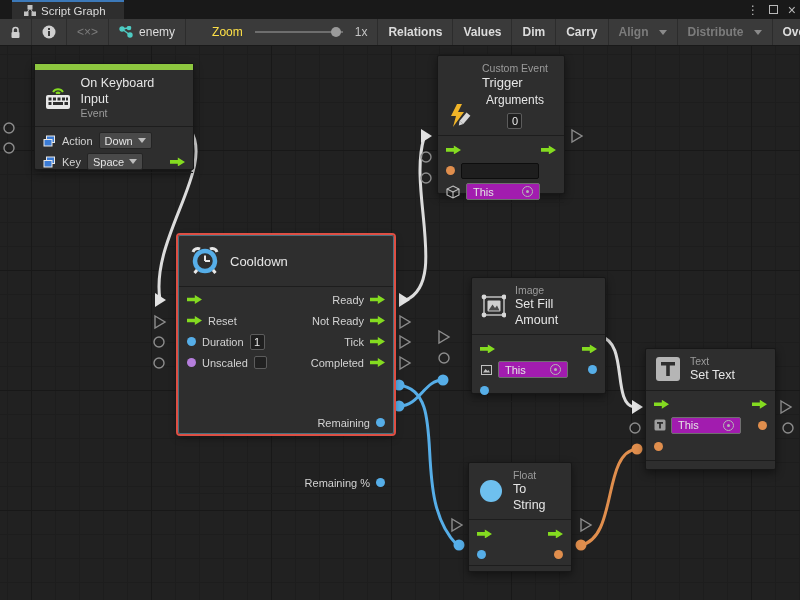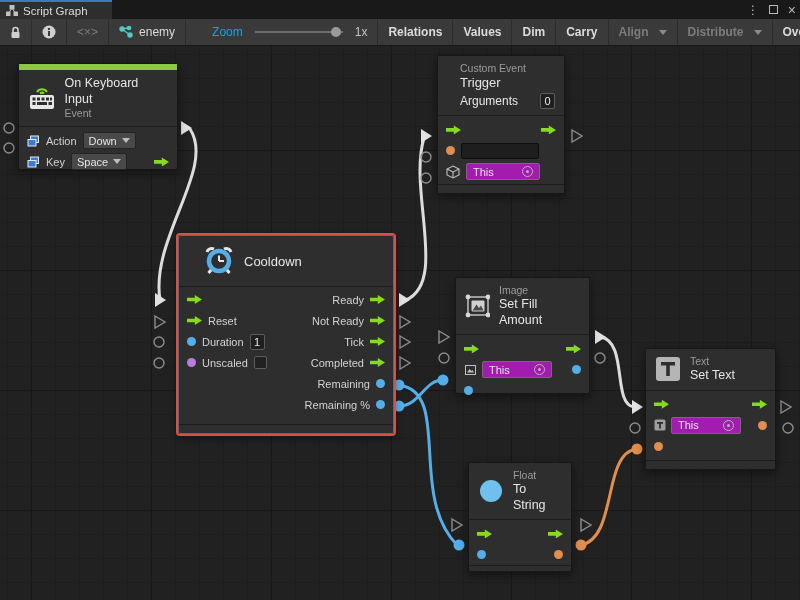--- a/index.html
+++ b/index.html
@@ -2,22 +2,22 @@
 <html><head>
 <meta charset="utf-8">
 <style>
   * { margin:0; padding:0; box-sizing:border-box; }
   html,body { width:800px; height:600px; overflow:hidden; background:#191919;
     font-family:"Liberation Sans", sans-serif; -webkit-font-smoothing:antialiased; }
   #stage { position:relative; width:800px; height:600px; }
 
   
   .tabbar { position:absolute; top:0; left:0; width:800px; height:19px; background:#191919; z-index:5; }
-  .tab { position:absolute; left:0; top:0; height:19px; width:112px; background:#2e2e2e;
-    border-top:2px solid #3c79b9; display:flex; align-items:center; gap:5px; padding:0 6px; }
+  .tab { position:absolute; left:12px; top:0; height:19px; width:112px; background:#2e2e2e;
+    border-top:2px solid #3c79b9; display:flex; align-items:center; gap:5px; padding:0 12px; }
   .tab-title { color:#dcdcdc; font-size:11.5px; }
   .win-controls { position:absolute; right:4px; top:0; height:19px; display:flex; align-items:center; gap:10px; color:#b9b9b9; }
   .kebab { font-size:12px; letter-spacing:0; }
   .maxbox { width:9px; height:9px; border:1.5px solid #b9b9b9; }
   .closex { font-size:14px; line-height:1; }
 
   
   .toolbar { position:absolute; top:19px; left:0; width:800px; height:27px; background:#3a3a3a;
     border-bottom:1px solid #191919; display:flex; align-items:stretch; z-index:5;
     color:#dcdcdc; font-size:12px; }
@@ -46,21 +46,21 @@
   .node.selected { border:1px solid #47717f; outline:2px solid #dd4f44; }
   .greenbar { height:6px; background:#8dc63f; flex:0 0 auto; }
   .nheader { display:flex; align-items:center; gap:9px; padding:6px 9px; border-bottom:1px solid #1d1d1d; flex:0 0 auto; }
   .ntitles { display:flex; flex-direction:column; line-height:1.25; }
   .nsub { color:#9b9b9b; font-size:10.5px; }
   .ntitle { color:#e6e6e6; font-size:12.5px; }
   .nbody { flex:1 1 auto; padding-top:3px; }
   .nfooter { flex:0 0 auto; height:9px; border-top:1px solid #1d1d1d; }
   .prow { display:flex; align-items:center; height:21px; padding:0 8px; gap:6px; font-size:11px; color:#d2d2d2; }
   .between { justify-content:space-between; }
-  .rightonly { justify-content:flex-end; }
+  .rightonly { justify-content:flex-end;margin-top:39px; }
   .pgroup { display:flex; align-items:center; gap:6px; }
 
   .arrow { width:15px; height:9px; background:#84db20; display:inline-block; flex:0 0 auto;
     clip-path:polygon(0 30%, 52% 30%, 52% 0, 100% 50%, 52% 100%, 52% 70%, 0 70%); }
   .dot { width:9px; height:9px; border-radius:50%; display:inline-block; flex:0 0 auto; }
   .dot.blue { background:#56aee8; } .dot.orange { background:#e08e4d; } .dot.purple { background:#b57edc; }
 
   .dropdown { background:#494949; border:1px solid #242424; border-radius:2px; color:#e4e4e4;
     font-size:11px; padding:1px 5px; display:inline-flex; align-items:center; gap:5px; height:17px; }
   .dropdown .dd-caret { border-top-color:#bdbdbd; margin-left:0; }
@@ -186,21 +186,21 @@
           <line x1="3" y1="3" x2="11" y2="9"></line>
             <line x1="3" y1="3" x2="9" y2="2"></line>
           <circle cx="3" cy="3" r="2"></circle>
             <circle cx="11" cy="9" r="2"></circle>
             <circle cx="10" cy="2" r="1.6"></circle>
         </g>
       </svg>
       <span>enemy</span>
     </div>
     <div class="tb-sec" style="flex:0 0 auto; padding-left:26px;">
-      <span style="color:#0ea5e9;">Zoom</span>
+      <span style="color:#fde047;">Zoom</span>
       <span class="zoom-track">
         <span class="zoom-handle"></span>
       </span>
       <span style="color:#c4c4c4;">1x</span>
     </div>
     <div class="tb-sec tb-btn">
         <span>Relations</span>
       </div>
     <div class="tb-sec tb-btn">
         <span>Values</span>
@@ -218,21 +218,21 @@
     <div class="tb-sec tb-btn tb-disabled">
       <span>Distribute</span>
         <span class="dd-caret"></span>
     </div>
     <div class="tb-sec tb-btn">
         <span>Overview</span>
       </div>
 
   </div>
 
-  <div class="node" style="left:18px; top:63px; width:160px; height:107px;">
+  <div class="node" style="left:34px; top:63px; width:160px; height:107px;">
     <div class="greenbar"></div>
     <div class="nheader">
       <svg width="28" height="24">
         <path d="M9 6 a6 6 0 0 1 10 0" fill="none" stroke="#84db20" stroke-width="2"></path>
         <path d="M12 7.5 a3 3 0 0 1 4 0" fill="none" stroke="#84db20" stroke-width="2"></path>
         <rect x="2" y="9" width="24" height="14" rx="2" fill="#e8e8e8"></rect>
         <g fill="#2e2e2e">
           <rect x="4.5" y="11.5" width="3" height="3"></rect>
             <rect x="9" y="11.5" width="3" height="3"></rect>
             <rect x="13.5" y="11.5" width="3" height="3"></rect>
@@ -282,21 +282,21 @@
       <svg width="26" height="26" style="margin-top:2px;">
         <polygon points="10,1 4,13 9,13 6,24 17,9 11,9 15,1" fill="#f0b428"></polygon>
         <g transform="rotate(40 18 16)">
           <rect x="15" y="10" width="5" height="11" fill="#d8d8d8"></rect>
           <polygon points="15,21 20,21 17.5,25" fill="#d8d8d8"></polygon>
         </g>
       </svg>
       <div class="ntitles">
         <span class="nsub">Custom Event</span>
         <span class="ntitle" style="font-size:13px;">Trigger</span>
-        <span style="display:flex; align-items:center; gap:22px; margin-top:2px;">
+        <span style="display:flex; align-items:center; gap:5px; margin-top:2px;flex-direction:column;">
           <span class="ntitle" style="font-size:12px;">Arguments</span>
           <span class="valbox">0</span>
         </span>
       </div>
     </div>
     <div class="nbody">
       <div class="prow between">
         <span class="arrow"></span>
         <span class="arrow"></span>
       </div>
@@ -317,21 +317,21 @@
           <span class="target-icon">
               <span class="target-dot"></span>
             </span>
         </span>
       </div>
     </div>
     <div class="nfooter"></div>
   </div>
 
   <div class="node selected" style="left:178px; top:235px; width:216px; height:199px;">
-    <div class="nheader" style="padding:9px 24px;">
+    <div class="nheader" style="padding:9px 10px;">
       <svg width="32" height="32">
         <path d="M4 7 a5 5 0 0 1 7 -3" fill="none" stroke="#e8e8e8" stroke-width="3"></path>
         <path d="M28 7 a5 5 0 0 0 -7 -3" fill="none" stroke="#e8e8e8" stroke-width="3"></path>
         <circle cx="16" cy="16" r="10" fill="#2e2e2e" stroke="#56aee8" stroke-width="4.5"></circle>
         <line x1="16" y1="16" x2="16" y2="10.5" stroke="#e8e8e8" stroke-width="2"></line>
         <line x1="16" y1="16" x2="21" y2="16" stroke="#e8e8e8" stroke-width="2"></line>
         <line x1="8" y1="25" x2="5.5" y2="28" stroke="#e8e8e8" stroke-width="3"></line>
         <line x1="24" y1="25" x2="26.5" y2="28" stroke="#e8e8e8" stroke-width="3"></line>
       </svg>
       <span class="ntitle" style="font-size:13px;">Cooldown</span>
@@ -387,21 +387,21 @@
       <div class="prow rightonly">
         <span class="pgroup">
             <span>Remaining %</span>
             <span class="dot blue"></span>
           </span>
       </div>
     </div>
     <div class="nfooter"></div>
   </div>
 
-  <div class="node" style="left:455px; top:277px; width:135px; height:117px;">
+  <div class="node" style="left:471px; top:277px; width:135px; height:117px;">
     <div class="nheader">
       <svg width="26" height="24">
         <rect x="3" y="3" width="20" height="18" fill="none" stroke="#d8d8d8" stroke-width="1.3"></rect>
         <g fill="#d8d8d8">
           <circle cx="3" cy="3" r="2.4"></circle>
             <circle cx="23" cy="3" r="2.4"></circle>
             <circle cx="3" cy="21" r="2.4"></circle>
             <circle cx="23" cy="21" r="2.4"></circle>
         </g>
         <rect x="6.5" y="6.5" width="13" height="11" rx="1" fill="#cfcfcf"></rect>

